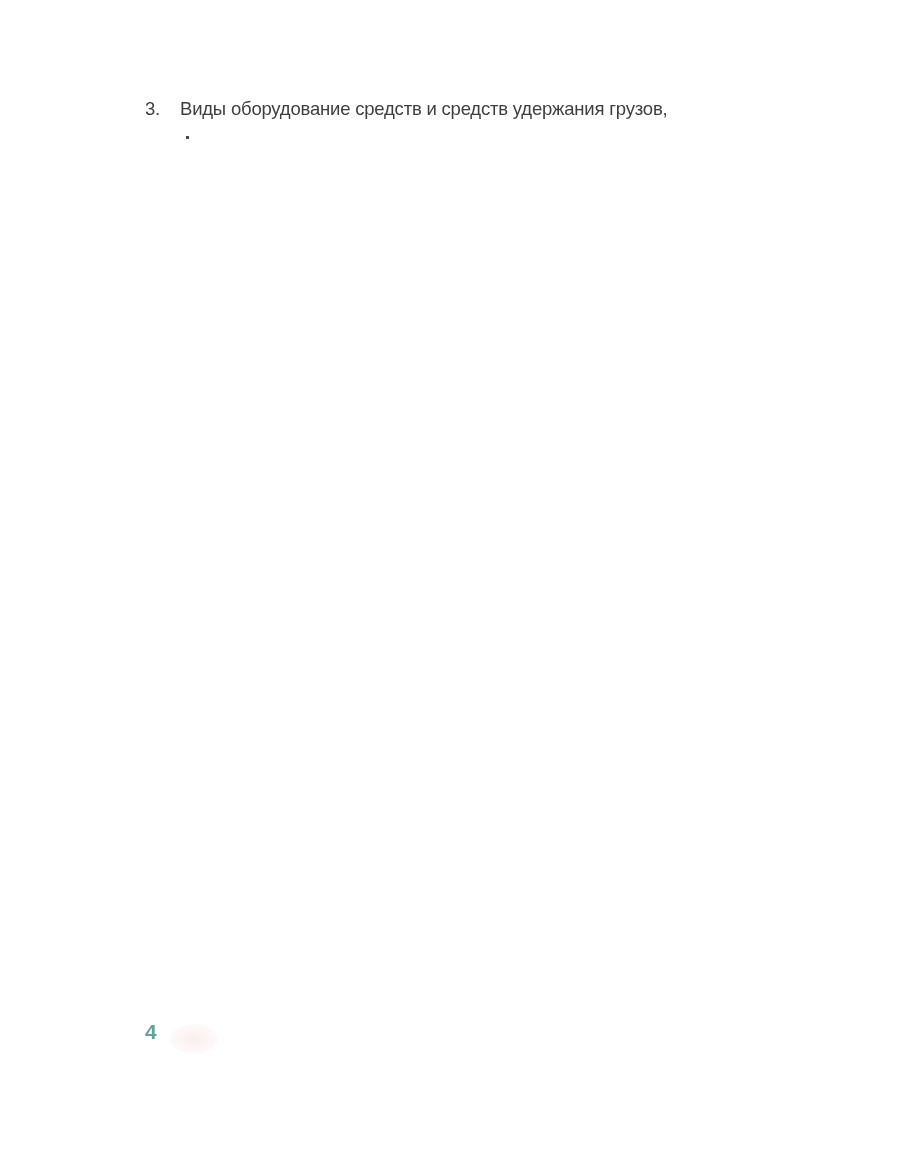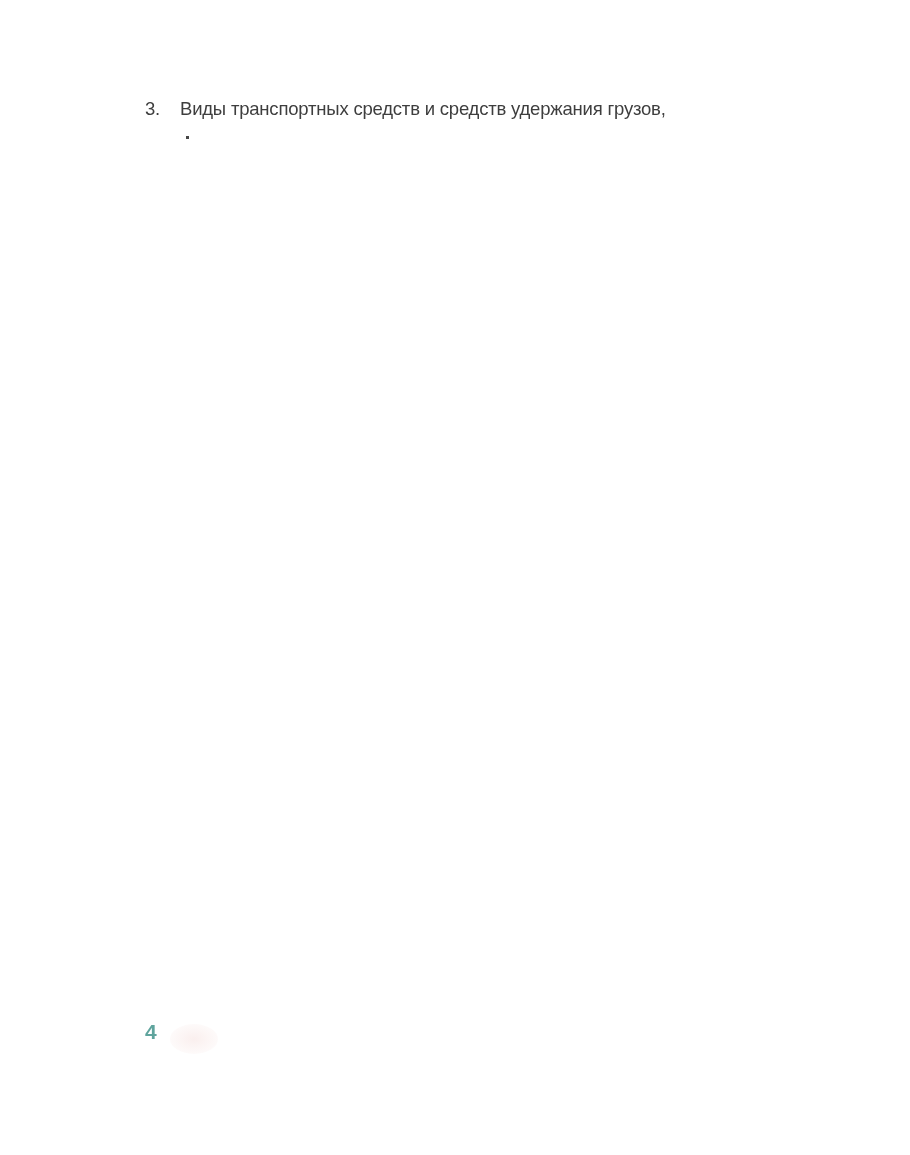--- a/index.html
+++ b/index.html
@@ -73,21 +73,21 @@
   }
 </style>
 </head>
 <body>
 
 <div class="page">
   <div class="toc" id="toc-root">
       <div class="toc-section">
         <div class="toc-row level0">
           <span class="num">3.</span>
-          <span class="title">Виды транспортных средств и средств удержания грузов,</span>
+          <span class="title">Виды оборудование средств и средств удержания грузов,</span>
         </div>
         <div class="toc-row level0 cont">
           <span class="title">оборудование</span>
           <span class="dots"></span>
           <span class="page">68</span>
         </div>
       </div>
     </div>
   <div class="smudge"></div>
   <div class="footer-page-num" style="color: rgb(95, 164, 157);">4</div>

